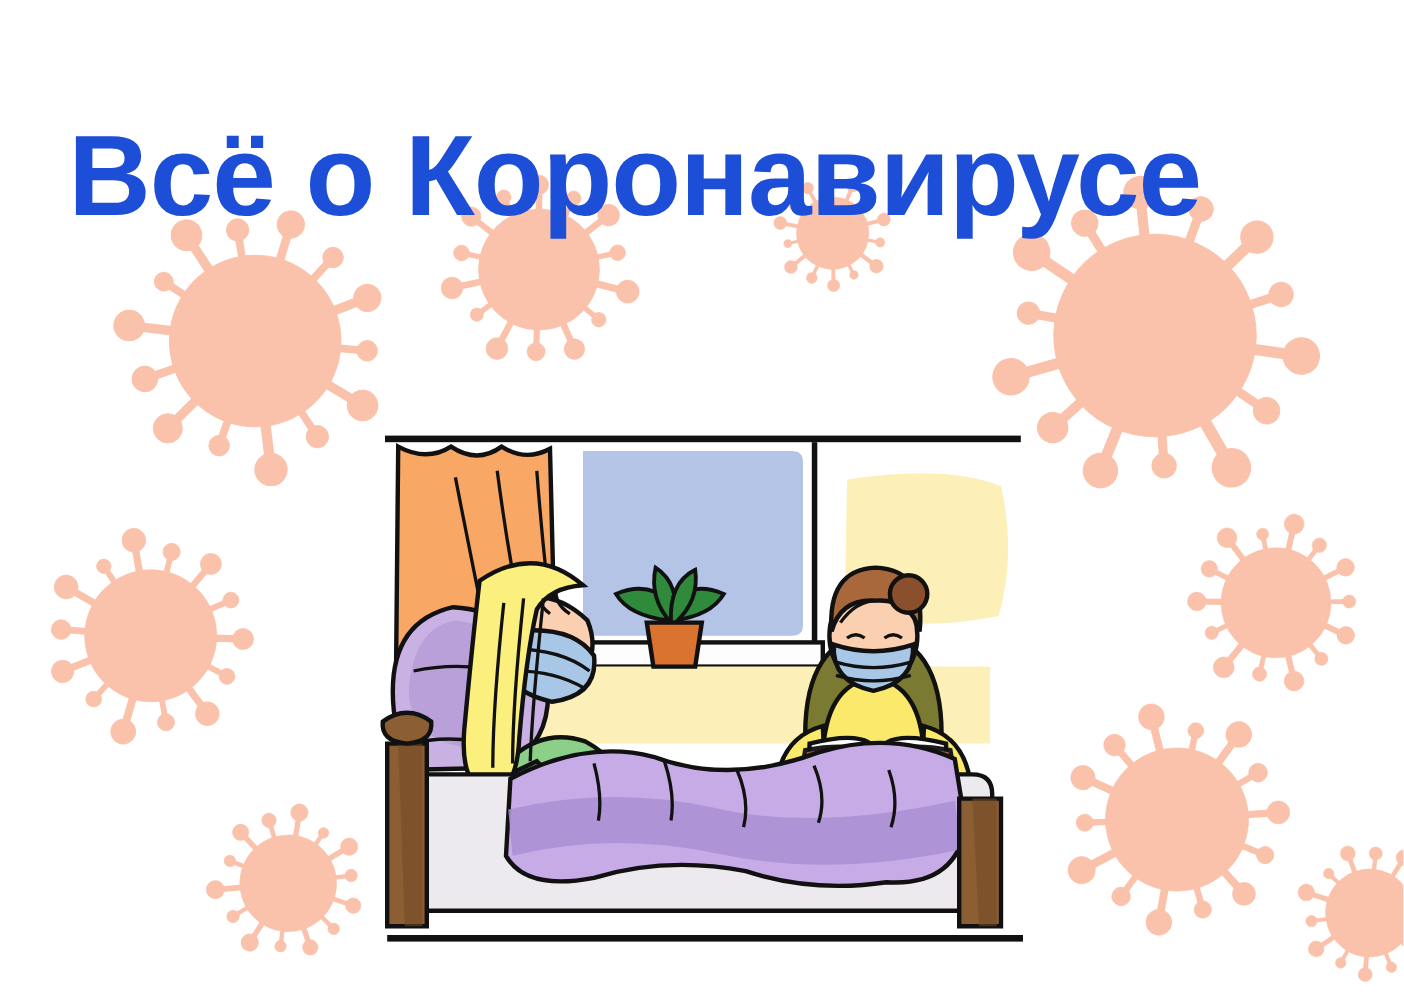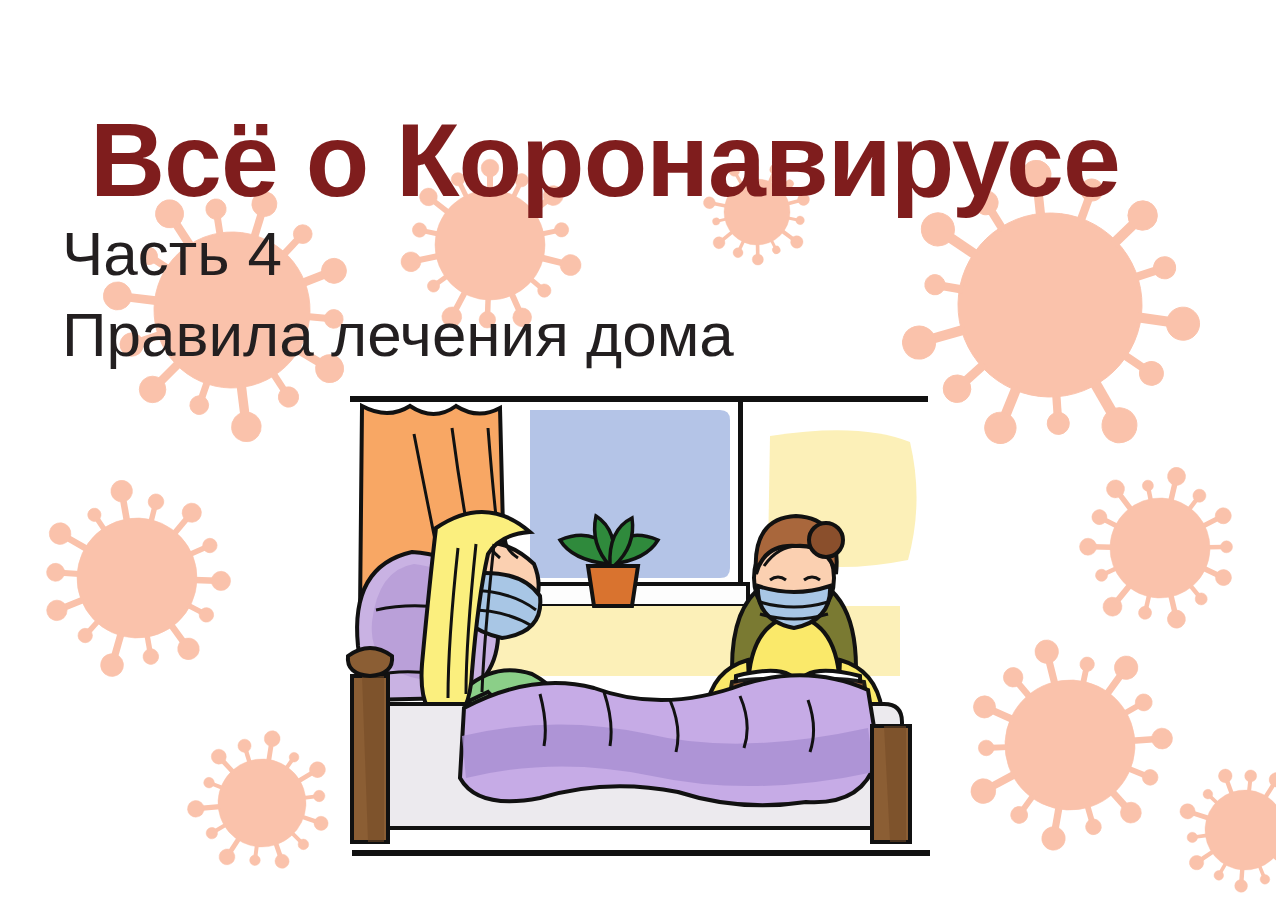--- a/index.html
+++ b/index.html
@@ -30,23 +30,22 @@
   .title {
     position: absolute;
     left: 62px;
     top: 38px;
     z-index: 3;
     font-family: "Liberation Sans", sans-serif;
     font-weight: bold;
     font-size: 104px;
     line-height: 1.0;
     letter-spacing: -1px;
-    color: #7f1d1d;
+    color: #1d4ed8;
     white-space: nowrap;
-    margin-left: 28px;
   }
   .subtitle-block {
     position: absolute;
     left: 62px;
     top: 214px;
     z-index: 3;
   }
   .subtitle-line {
     font-family: "Liberation Sans", sans-serif;
     font-weight: normal;
@@ -145,26 +144,20 @@
         <use xlink:href="#virus-unit" transform="translate(137,578) scale(0.6) rotate(92)" fill="#fac2ab" stroke="#fac2ab"></use>
         <use xlink:href="#virus-unit" transform="translate(1160,548) scale(0.5) rotate(115)" fill="#fac2ab" stroke="#fac2ab"></use>
         <use xlink:href="#virus-unit" transform="translate(1070,745) scale(0.65) rotate(138)" fill="#fac2ab" stroke="#fac2ab"></use>
         <use xlink:href="#virus-unit" transform="translate(262,803) scale(0.44) rotate(161)" fill="#fac2ab" stroke="#fac2ab"></use>
         <use xlink:href="#virus-unit" transform="translate(1245,830) scale(0.4) rotate(184)" fill="#fac2ab" stroke="#fac2ab"></use>
       </g>
   </svg>
 
   <h1 class="title">Всё о Коронавирусе</h1>
 
-  <div class="subtitle-block">
-    <div class="subtitle-line">
-      <span>Часть</span><span class="part-num">4</span>
-    </div>
-    <div class="subtitle-line">Правила лечения дома</div>
-  </div>
 
   <svg id="illustration" viewBox="0 0 600 480">
 
     <g>
 
       <rect x="10" y="8" width="578" height="6" fill="#111111"></rect>
 
       <path d="M430 48 q 90 -14 140 6 q 14 60 -2 118 q -80 16 -140 -4 z" fill="#fcf0b8"></path>
 
       <path d="M190 22 h 190 q 10 0 10 10 v 148 q 0 10 -10 10 h -190 z" fill="#b4c4e7"></path>

